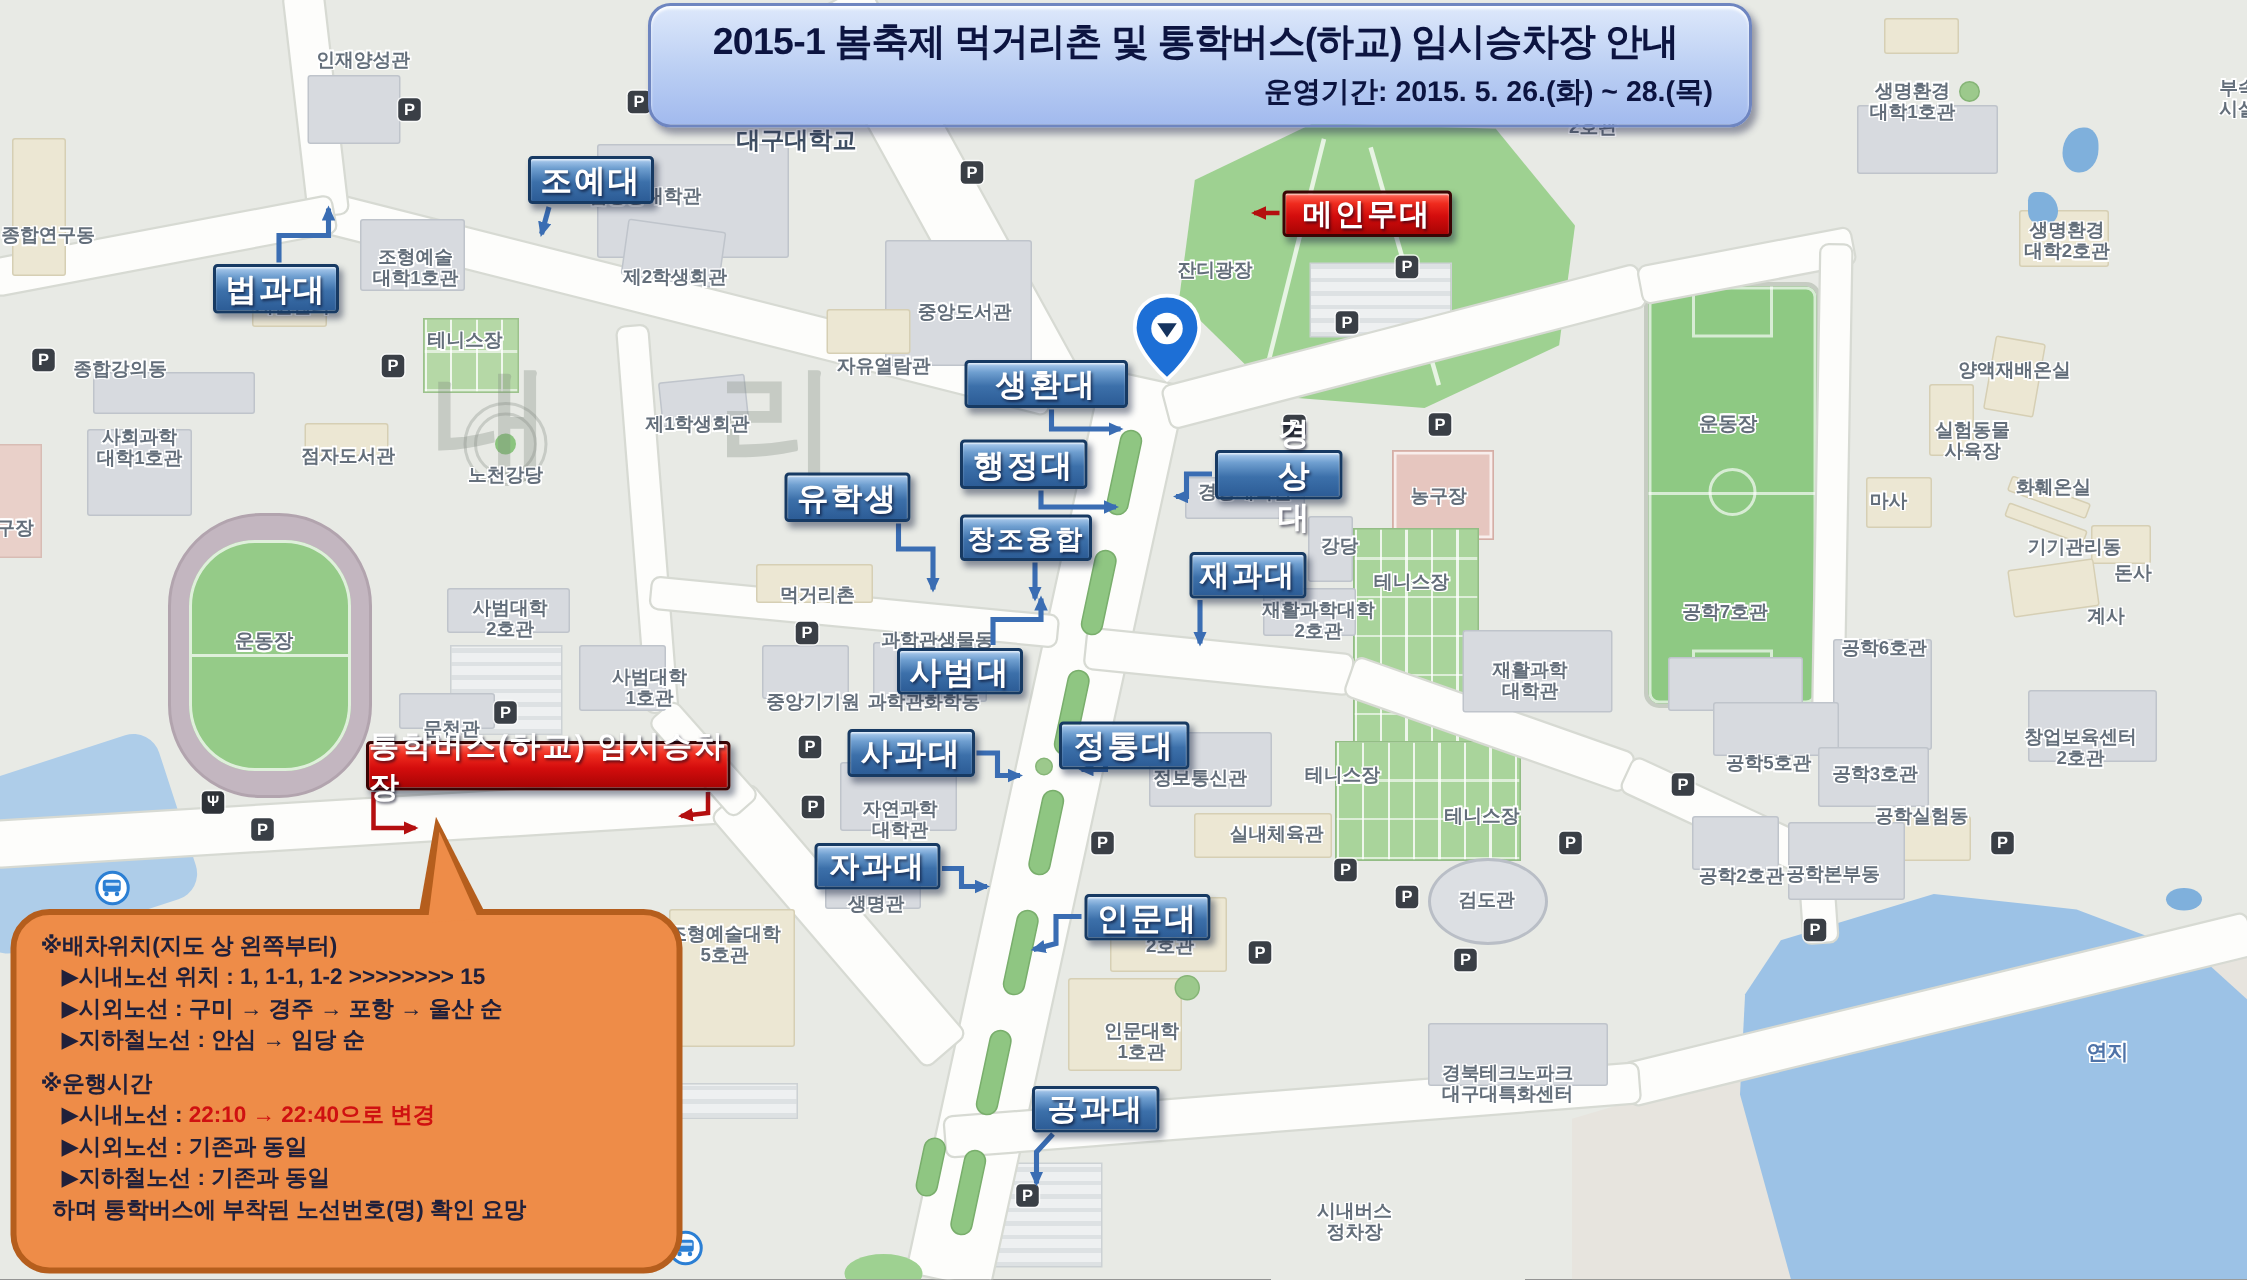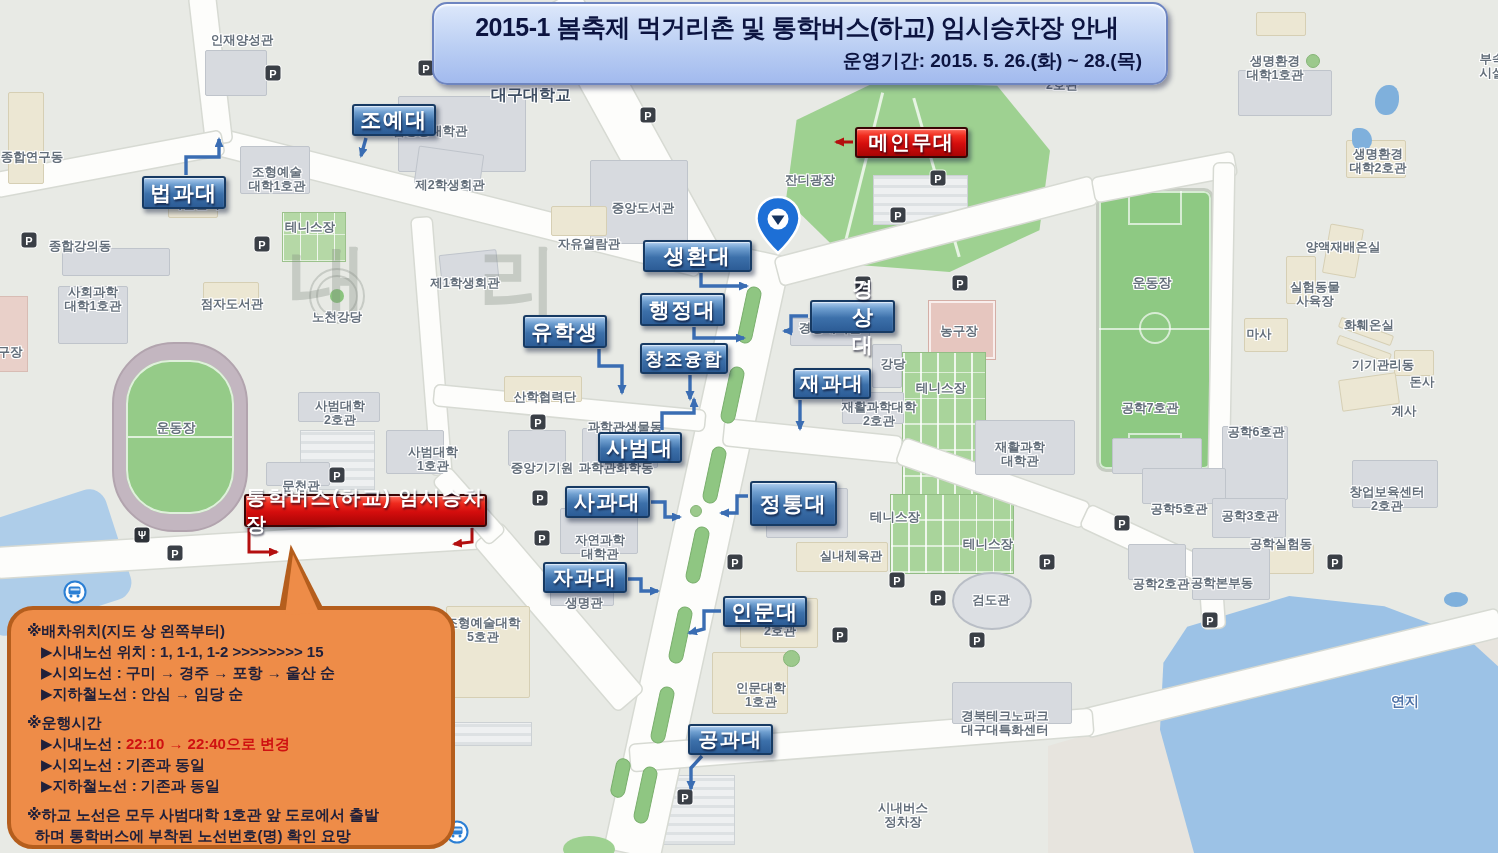--- a/index.html
+++ b/index.html
@@ -224,21 +224,21 @@
       <div class="map-label" style="left: 337px; top: 317px;">노천강당</div>
       <div class="map-label" style="left: 465px; top: 283px;">제1학생회관</div>
       <div class="map-label" style="left: 643px; top: 208px;">중앙도서관</div>
       <div class="map-label" style="left: 589px; top: 244px;">자유열람관</div>
       <div class="map-label" style="left: 810px; top: 180px;">잔디광장</div>
       <div class="map-label" style="left: 10px; top: 352px;">구장</div>
       <div class="map-label" style="left: 176px; top: 428px; font-size: 13px;">운동장</div>
       <div class="map-label" style="left: 340px; top: 413px;">사범대학<br>2호관</div>
       <div class="map-label" style="left: 433px; top: 459px;">사범대학<br>1호관</div>
       <div class="map-label" style="left: 301px; top: 486px;">문천관</div>
-      <div class="map-label" style="left: 545px; top: 397px;">산학협력단</div>
+      <div class="map-label" style="left: 545px; top: 397px;">먹거리촌</div>
       <div class="map-label" style="left: 542px; top: 468px;">중앙기기원</div>
       <div class="map-label" style="left: 616px; top: 468px;">과학관화학동</div>
       <div class="map-label" style="left: 625px; top: 427px;">과학관생물동</div>
       <div class="map-label" style="left: 600px; top: 547px;">자연과학<br>대학관</div>
       <div class="map-label" style="left: 584px; top: 603px;">생명관</div>
       <div class="map-label" style="left: 483px; top: 630px;">조형예술대학<br>5호관</div>
       <div class="map-label" style="left: 830px; top: 328px;">경상대학관</div>
       <div class="map-label" style="left: 893px; top: 364px;">강당</div>
       <div class="map-label" style="left: 959px; top: 331px;">농구장</div>
       <div class="map-label" style="left: 941px; top: 388px;">테니스장</div>
@@ -347,21 +347,21 @@
       <div class="lbl" style="left: 352px; top: 104px; width: 84px; height: 32px;">조예대</div>
       <div class="lbl" style="left: 142px; top: 176px; width: 84px; height: 33px;">법과대</div>
       <div class="lbl" style="left: 643px; top: 240px; width: 109px; height: 32px;">생환대</div>
       <div class="lbl" style="left: 640px; top: 293px; width: 85px; height: 33px;">행정대</div>
       <div class="lbl" style="left: 523px; top: 315px; width: 84px; height: 33px;">유학생</div>
       <div class="lbl" style="left: 640px; top: 343px; width: 88px; height: 31px; font-size: 18px;">창조융합</div>
       <div class="lbl" style="left: 810px; top: 300px; width: 85px; height: 33px; padding-left: 40px;">경상대</div>
       <div class="lbl" style="left: 793px; top: 368px; width: 78px; height: 31px; font-size: 20px;">재과대</div>
       <div class="lbl" style="left: 598px; top: 432px; width: 84px; height: 31px;">사범대</div>
       <div class="lbl" style="left: 565px; top: 486px; width: 85px; height: 32px;">사과대</div>
-      <div class="lbl" style="left: 750px; top: 481px; width: 87px; height: 45px;">정통대</div>
+      <div class="lbl" style="left: 706px; top: 481px; width: 87px; height: 32px;">정통대</div>
       <div class="lbl" style="left: 543px; top: 562px; width: 84px; height: 31px; font-size: 20px;">자과대</div>
       <div class="lbl" style="left: 723px; top: 596px; width: 84px; height: 31px;">인문대</div>
       <div class="lbl" style="left: 688px; top: 724px; width: 85px; height: 31px; font-size: 20px;">공과대</div>
       <div class="lbl red" style="left: 855px; top: 127px; width: 113px; height: 31px; font-size: 20px;">메인무대</div>
       <div class="lbl red" style="left: 244px; top: 494px; width: 243px; height: 33px; font-size: 20px;">통학버스(하교) 임시승차장</div>
     </div>
 
   <div class="banner">
     <div class="banner-title">2015-1 봄축제 먹거리촌 및 통학버스(하교) 임시승차장 안내</div>
     <div class="banner-sub">운영기간: 2015. 5. 26.(화) ~ 28.(목)</div>
@@ -372,18 +372,17 @@
   <div class="callout">
     <div id="callout-body">
         <div class="co-line"><span>※배차위치(지도 상 왼쪽부터)</span></div>
         <div class="co-line indent"><span>▶시내노선 위치 : 1, 1-1, 1-2 &gt;&gt;&gt;&gt;&gt;&gt;&gt;&gt; 15</span></div>
         <div class="co-line indent"><span>▶시외노선 : 구미 → 경주 → 포항 → 울산 순</span></div>
         <div class="co-line indent"><span>▶지하철노선 : 안심 → 임당 순</span></div>
         <div class="co-line gap"><span>※운행시간</span></div>
         <div class="co-line indent"><span>▶시내노선 : </span><span class="co-red">22:10 → 22:40으로 변경</span></div>
         <div class="co-line indent"><span>▶시외노선 : 기존과 동일</span></div>
         <div class="co-line indent"><span>▶지하철노선 : 기존과 동일</span></div>
-        <div class="co-line gap"><span>※하교 노선은 모두 사범대학 1호관 앞 도로에서 출발</span></div>
         <div class="co-line hang"><span>하며 통학버스에 부착된 노선번호(명) 확인 요망</span></div>
       </div>
   </div>
 
 </div>
 
 </body></html>

